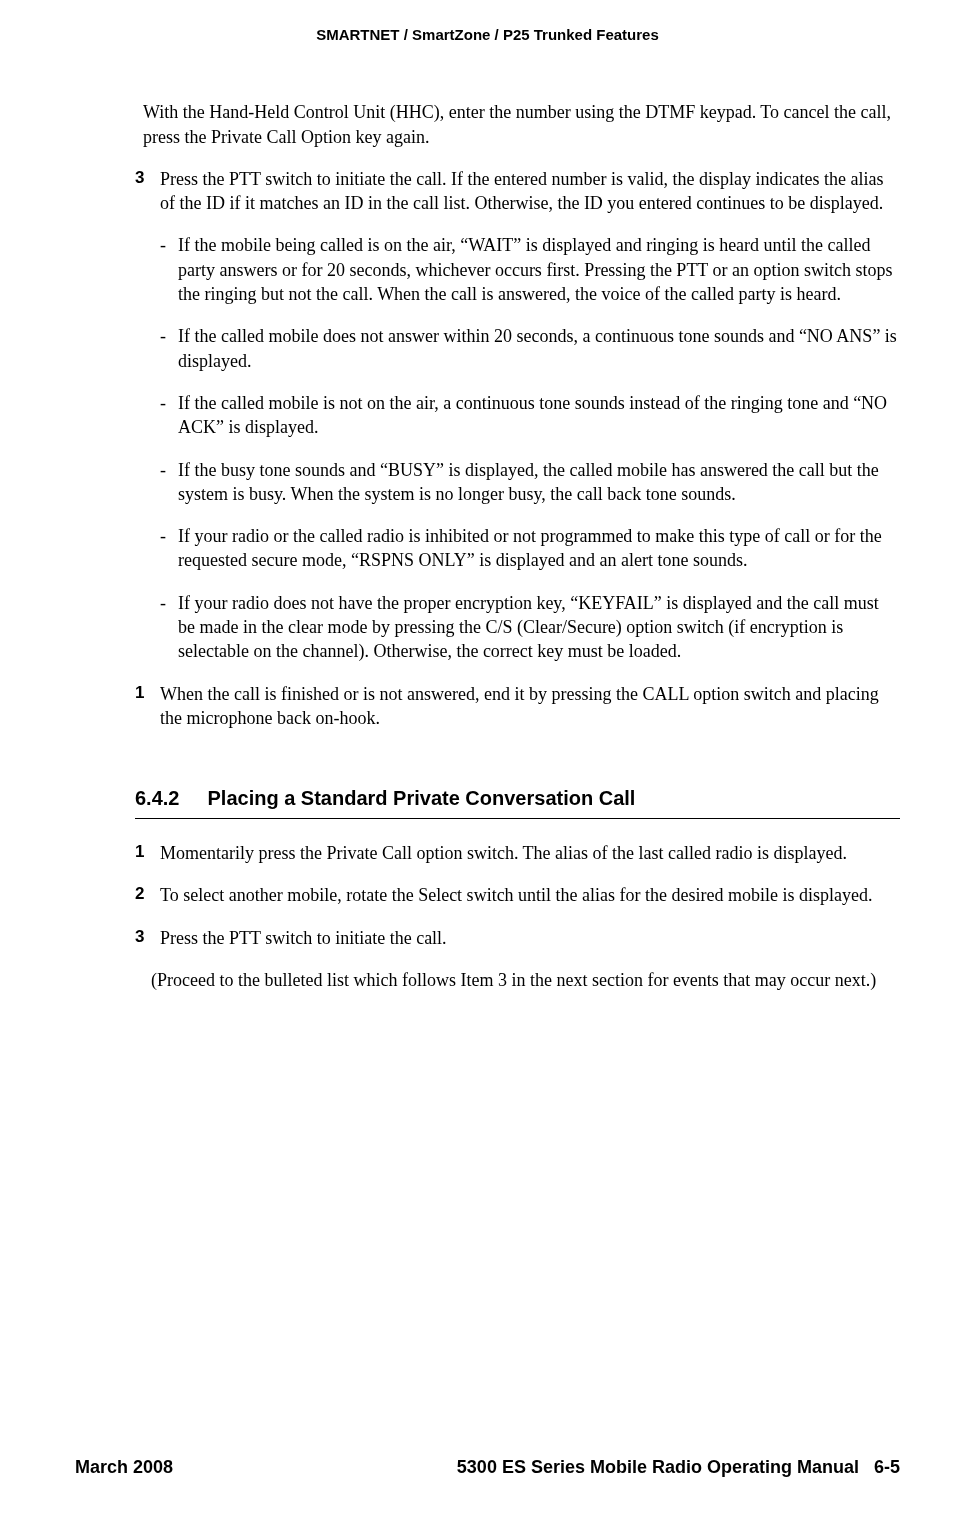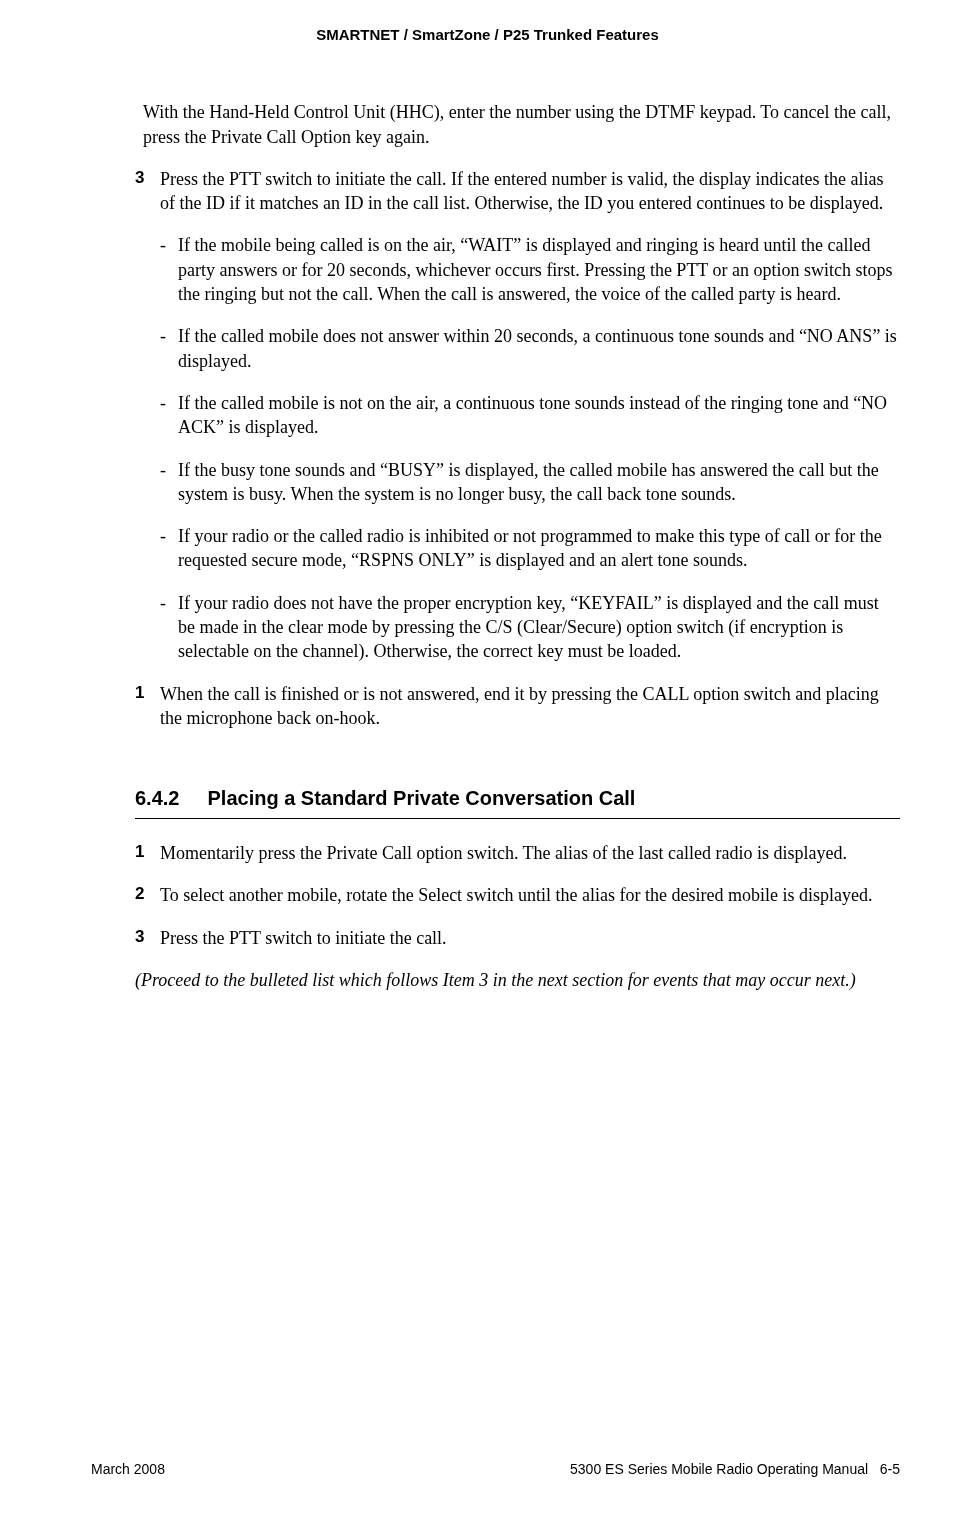--- a/index.html
+++ b/index.html
@@ -71,33 +71,33 @@
     .section-heading .secnum {
       display: inline-block;
       margin-right: 28px;
     }
     .section-rule {
       border: none;
       border-top: 1px solid #000;
       margin-bottom: 22px;
     }
     .italic-note {
-      font-style: italic;
       margin-top: 4px;
+      margin-left: 16px;
     }
     .footer {
       position: absolute;
       bottom: 40px;
-      left: 91px;
+      left: 75px;
       right: 75px;
       display: flex;
       justify-content: space-between;
       font-family: Arial, Helvetica, sans-serif;
-      font-weight: normal;
-      font-size: 14px;
+      font-weight: bold;
+      font-size: 18px;
     }
     .footer-right {
       text-align: right;
     }
   </style>
 </head>
 <body>
 
 <div class="header">
   <span>SMARTNET / SmartZone / P25 Trunked Features</span>

